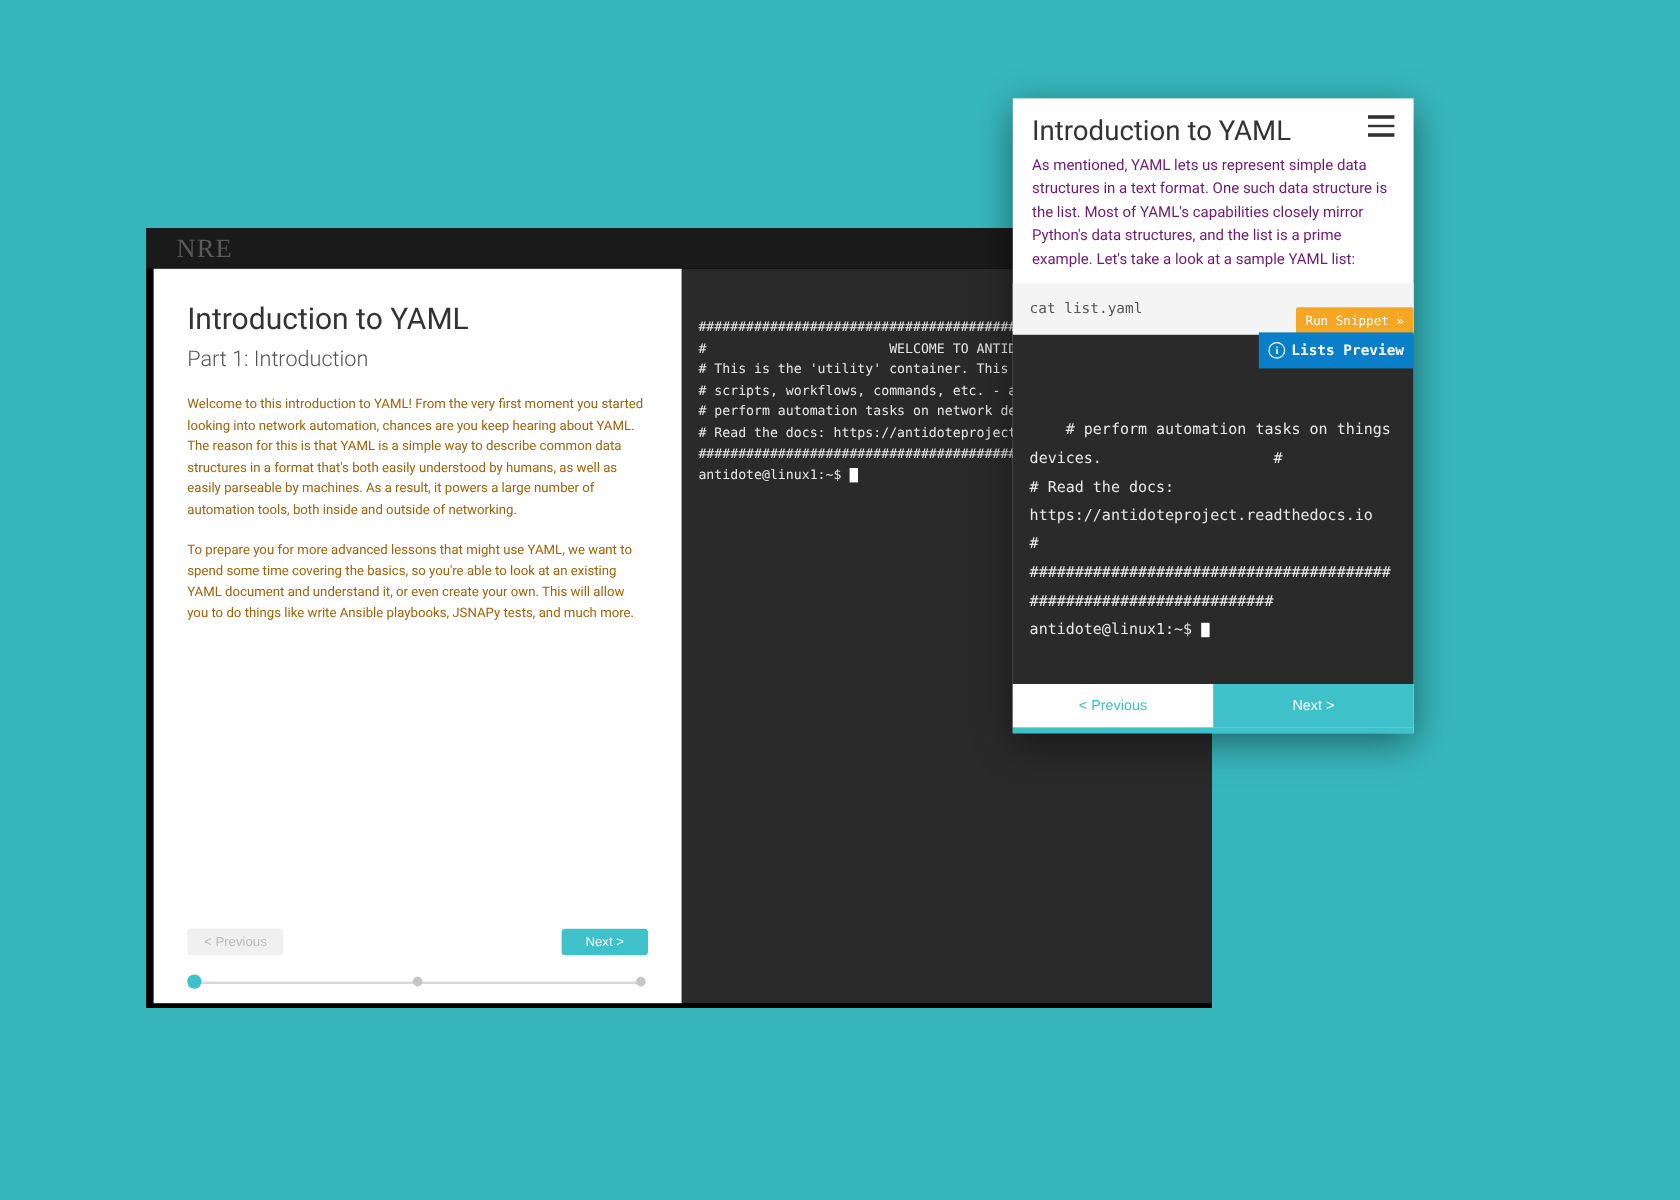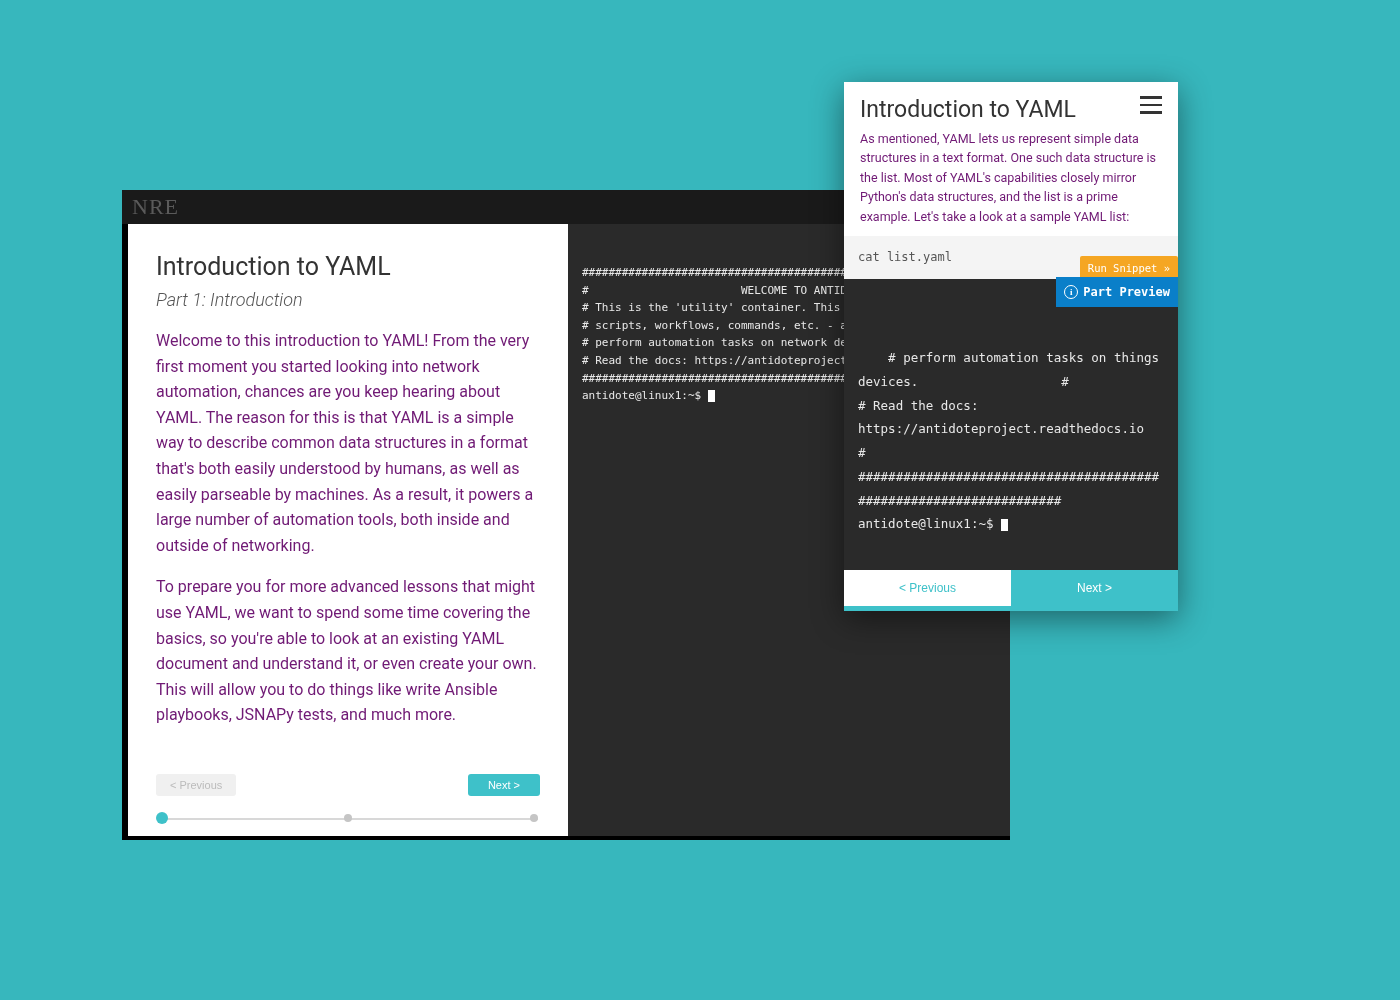--- a/index.html
+++ b/index.html
@@ -27,20 +27,21 @@
     display: flex;
     align-items: center;
     padding: 0 10px;
     gap: 8px;
   }
   .logo {
     font-family: "Times New Roman", serif;
     font-size: 22px;
     color: #5a5a5a;
     letter-spacing: 1px;
+    margin-left: 15px;
   }
   .topbar-spacer { flex: 1; }
   .topbar-btn {
     background: #333;
     color: #888;
     font-size: 10px;
     padding: 4px 14px;
     border-radius: 3px;
   }
 
@@ -64,25 +65,24 @@
     font-size: 25px;
     font-weight: 400;
     color: #333;
     margin-bottom: 8px;
   }
   .lesson-subtitle {
     font-size: 18px;
     font-weight: 300;
     color: #555;
     margin-bottom: 18px;
-    font-style: italic;
   }
   .lesson-para {
-    font-size: 16px;
-    color: #701a75;
+    font-size: 11px;
+    color: #a16207;
     line-height: 1.6;
     margin-bottom: 16px;
   }
   .lesson-spacer { flex: 1; }
 
   .lesson-navrow {
     display: flex;
     justify-content: space-between;
     margin-bottom: 12px;
   }
@@ -333,21 +333,21 @@
   <div class="mobile-codeblock">
     <div>cat list.yaml</div>
     <div class="run-snippet">
       <span>Run Snippet »</span>
     </div>
   </div>
 
   <div class="mobile-terminal">
     <div class="tech-preview">
       <span class="info-icon">i</span>
-      <span>Part Preview</span>
+      <span>Lists Preview</span>
     </div>
     <span># perform automation tasks on things devices.                   #
 # Read the docs: https://antidoteproject.readthedocs.io
 #
 ###################################################################
 antidote@linux1:~$ </span><span class="term-cursor"></span>
   </div>
 
   <div class="mobile-navrow">
     <button class="m-prev">&lt; Previous</button>

